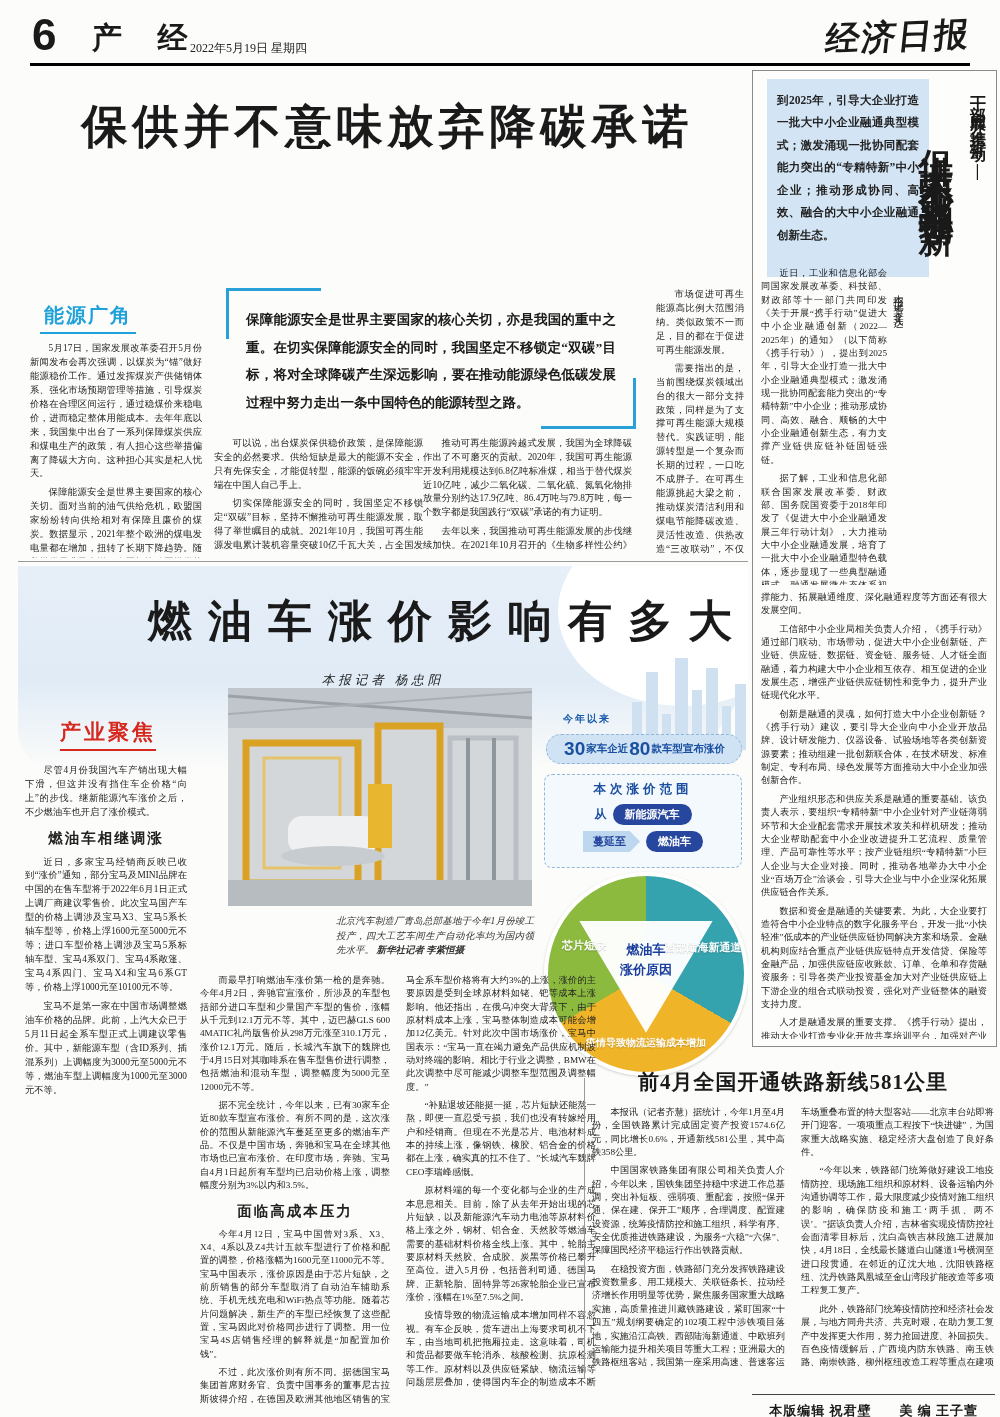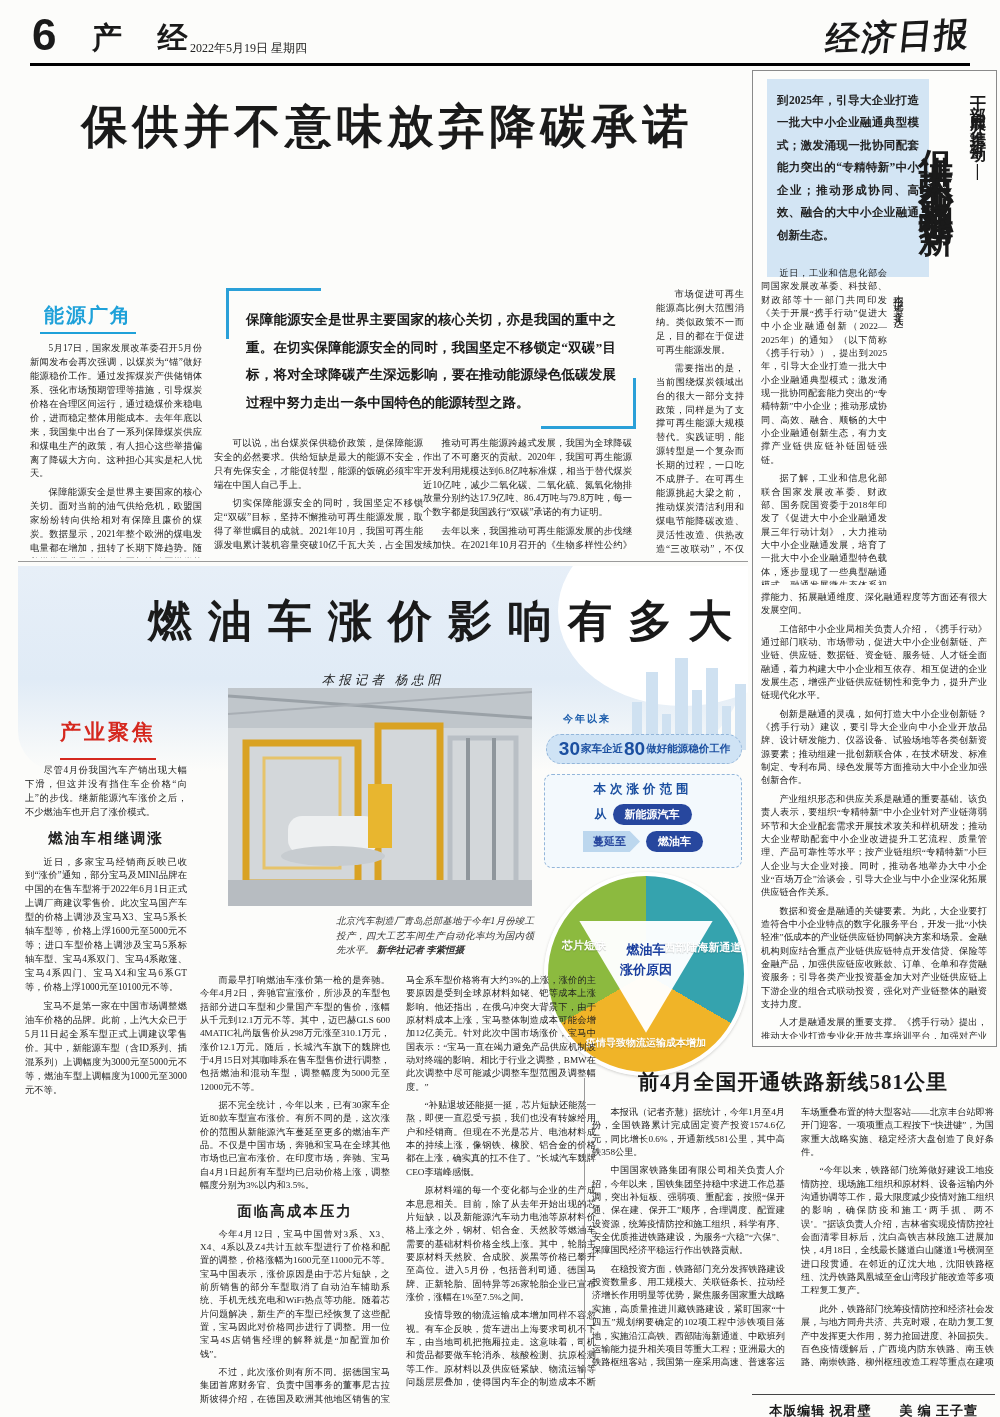--- a/index.html
+++ b/index.html
@@ -37,21 +37,21 @@
   
   .fuel{left:18px;top:566px;width:730px;height:851px;overflow:hidden}
   .sky{position:absolute;left:0;top:0;width:730px;height:205px;
        background:linear-gradient(180deg,#e7eff8 0%,#e0ebf6 55%,rgba(224,235,246,0) 100%);border-radius:0 0 120px 40px}
   .blobw{position:absolute;left:540px;top:-50px;width:250px;height:190px;background:#fff;border-radius:50%}
   .bars{position:absolute;left:614px;top:92px;display:flex;align-items:flex-end;gap:4px}
   .bars i{display:block;background:#cfe1f1}
   .f-headline{position:absolute;left:0;top:26px;width:730px;text-align:right;font-size:44px;font-weight:900;letter-spacing:16px;text-indent:16px}
   .f-byline{position:absolute;left:0;top:106px;width:730px;text-align:center;font-size:12.5px;font-style:italic;letter-spacing:4px}
   .f-focus{position:absolute;left:42px;top:152px;color:#d5281e;font-size:21px;font-weight:900;
-           border-bottom:2px solid #d5281e;padding-bottom:12px;letter-spacing:3px}
+           border-bottom:2px solid #d5281e;padding-bottom:3px;letter-spacing:3px}
   .f-col1{position:absolute;left:7px;top:198px;width:162px;height:645px;overflow:hidden}
   .f-photo{position:absolute;left:210px;top:122px;width:304px;height:218px;background:#d3d7da;overflow:hidden}
   .f-caption{position:absolute;left:318px;top:348px;width:198px;font-size:9.5px;font-style:italic;
              line-height:1.55;color:#333;text-align:justify}
   .f-cols{position:absolute;left:182px;top:408px;width:396px;height:436px;overflow:hidden;
           column-count:2;column-gap:16px}
   .f-sub{font-size:14.5px;font-weight:900;text-align:center;margin:8px 0 6px;letter-spacing:2px;break-inside:avoid}
   
   .ig-period{position:absolute;left:545px;top:146px;color:#1b5cab;font-size:10px;font-weight:700;letter-spacing:2px}
   .ig-pill{position:absolute;left:528px;top:168px;width:194px;height:28px;background:#cfe3f5;
@@ -184,21 +184,21 @@
   <div class="f-caption">
     <span>北京汽车制造厂青岛总部基地于今年1月份竣工投产，四大工艺车间生产自动化率均为国内领先水平。</span>
     <b>新华社记者 李紫恒摄</b>
   </div>
 
   <div class="ig-period">今年以来</div>
   <div class="ig-pill">
     <b>30</b>
     <span>家车企近</span>
     <b>80</b>
-    <span>做好能源稳价工作</span>
+    <span>款车型宣布涨价</span>
   </div>
   <div class="ig-box">
     <div class="ig-box-title">本次涨价范围</div>
     <div class="ig-row">
       <span class="ig-from">从</span>
       <span class="navy-pill">新能源汽车</span>
     </div>
     <div class="ig-row">
       <span class="spread">蔓延至</span>
       <span class="navy-pill">燃油车</span>

